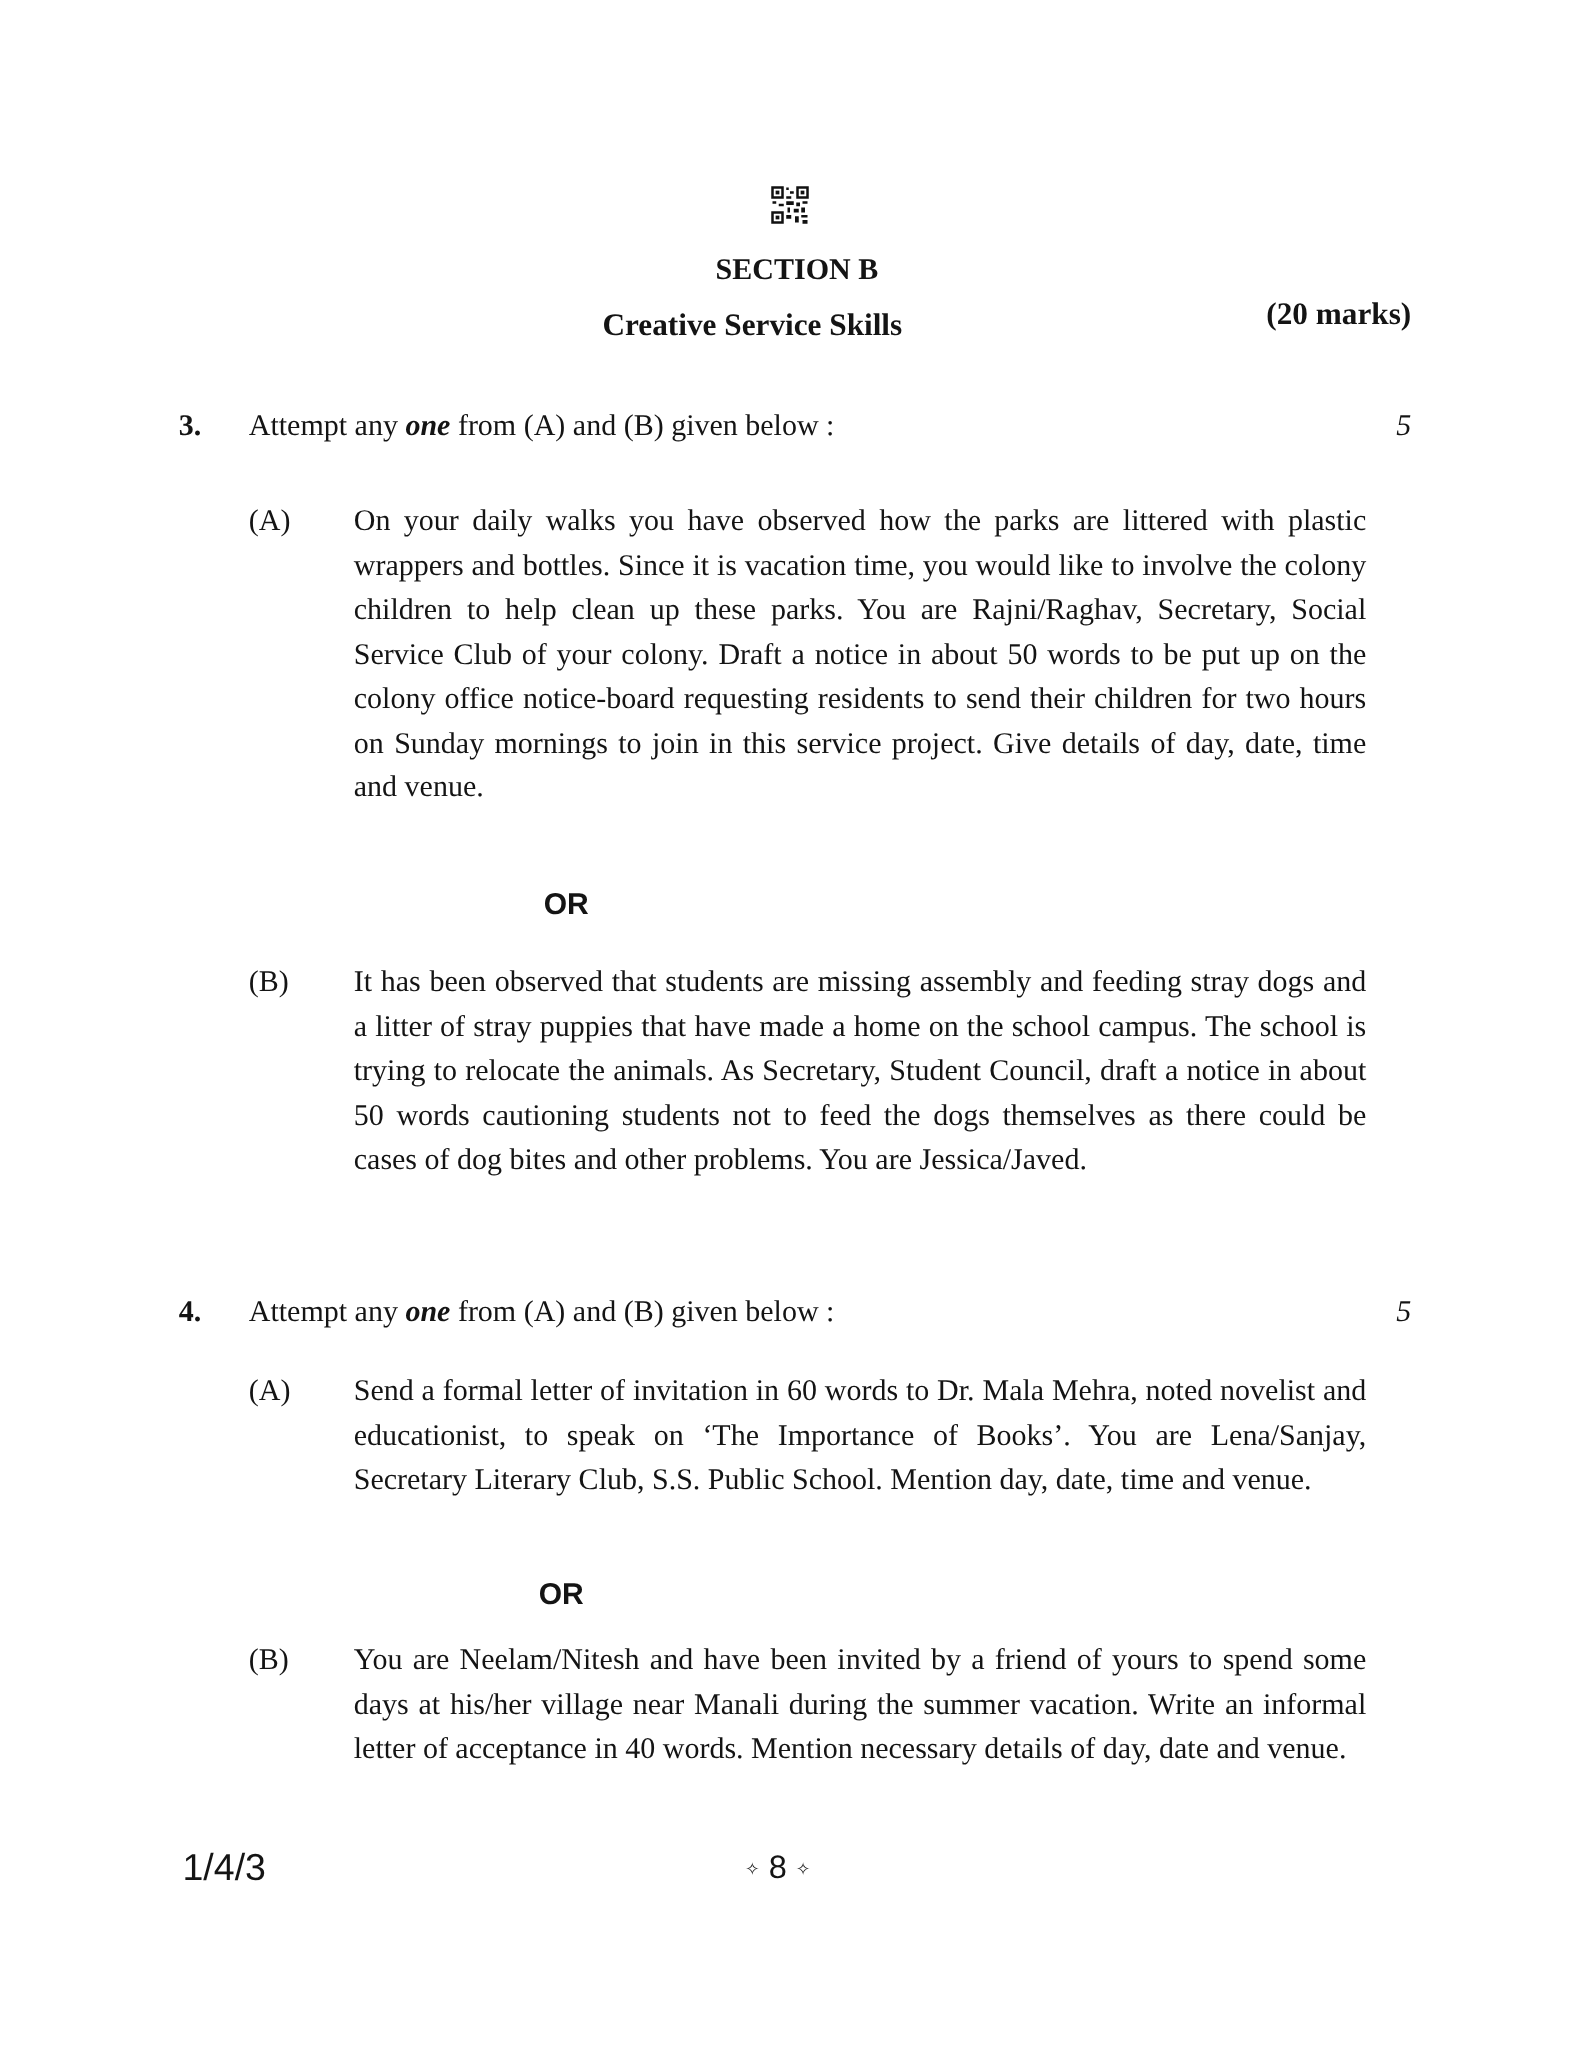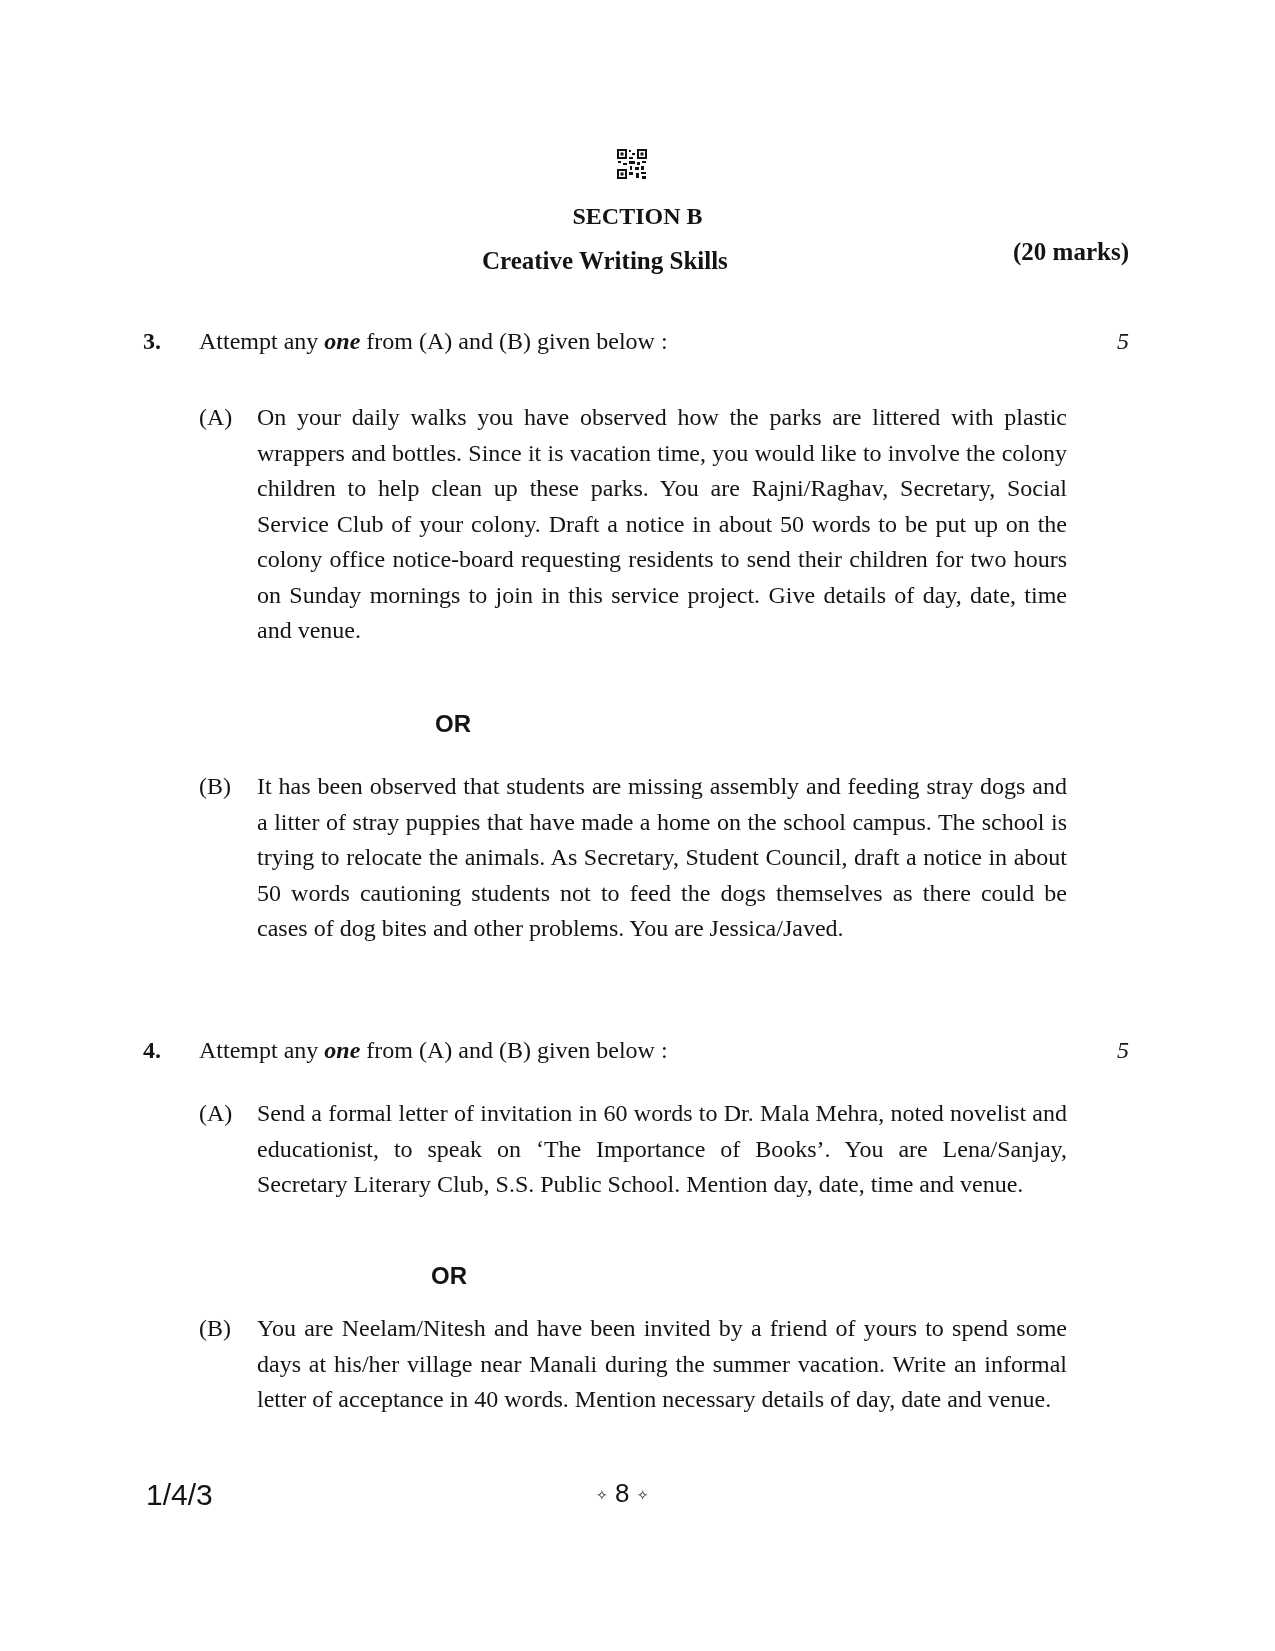--- a/index.html
+++ b/index.html
@@ -11,21 +11,21 @@
                    font-weight:bold; font-size:24px; font-family:"Liberation Serif",serif; }
   .subhead { left:482px; top:247px; font-weight:bold; font-size:25px; font-family:"Liberation Serif",serif; }
   .marks { right:146px; top:238px; font-weight:bold; font-size:25px; font-family:"Liberation Serif",serif; }
   .qrow { left:143px; width:986px; font-size:24px; font-family:"Liberation Serif",serif; }
   .qnum { position:absolute; left:0; font-weight:bold; }
   .qtext { position:absolute; left:56px; }
   .qtext em { font-weight:bold; font-style:italic; }
   .qmark { position:absolute; right:0; font-style:italic; }
   .opt { left:199px; width:876px; font-size:24px; font-family:"Liberation Serif",serif; line-height:35.5px; }
   .opt-label { position:absolute; left:0; top:0; }
-  .opt-text { position:absolute; left:58px; width:810px; text-align:justify; }
+  .opt-text { position:absolute; left:84px; width:810px; text-align:justify; }
   .or { font-weight:bold; font-size:24px; font-family:Liberation Sans, sans-serif; }
   .footer-code { left:146px; top:1478px; font-family:"Liberation Sans",sans-serif; font-size:30px; }
   .footer-page { left:596px; top:1478px; font-family:"Liberation Sans",sans-serif; font-size:26px; }
   .orn { font-size:14px; vertical-align:middle; }
 </style>
 </head>
 <body>
 
 <svg class="abs qr" viewBox="0 0 32 32">
   <rect x="0" y="0" width="32" height="32" fill="#fff"></rect>
@@ -49,21 +49,21 @@
     <rect x="14" y="18" width="2" height="4" fill="#111"></rect>
   <rect x="19" y="19" width="4" height="3" fill="#111"></rect>
     <rect x="25" y="18" width="3" height="4" fill="#111"></rect>
     <rect x="13" y="24" width="4" height="3" fill="#111"></rect>
   <rect x="20" y="25" width="3" height="5" fill="#111"></rect>
     <rect x="25" y="24" width="5" height="2" fill="#111"></rect>
     <rect x="26" y="28" width="4" height="3" fill="#111"></rect>
 </svg>
 
 <div class="abs section-title">SECTION B</div>
-<div class="abs subhead">Creative Writing Skills</div>
+<div class="abs subhead">Creative Service Skills</div>
 <div class="abs marks">(20 marks)</div>
 
 <div class="abs qrow" style="top:328px;">
   <span class="qnum">3.</span>
   <span class="qtext"><span>Attempt any </span><em>one</em><span> from (A) and (B) given below :</span></span>
   <span class="qmark">5</span>
 </div>
 
 <div class="abs opt" style="top:400px;">
   <span class="opt-label">(A)</span>

